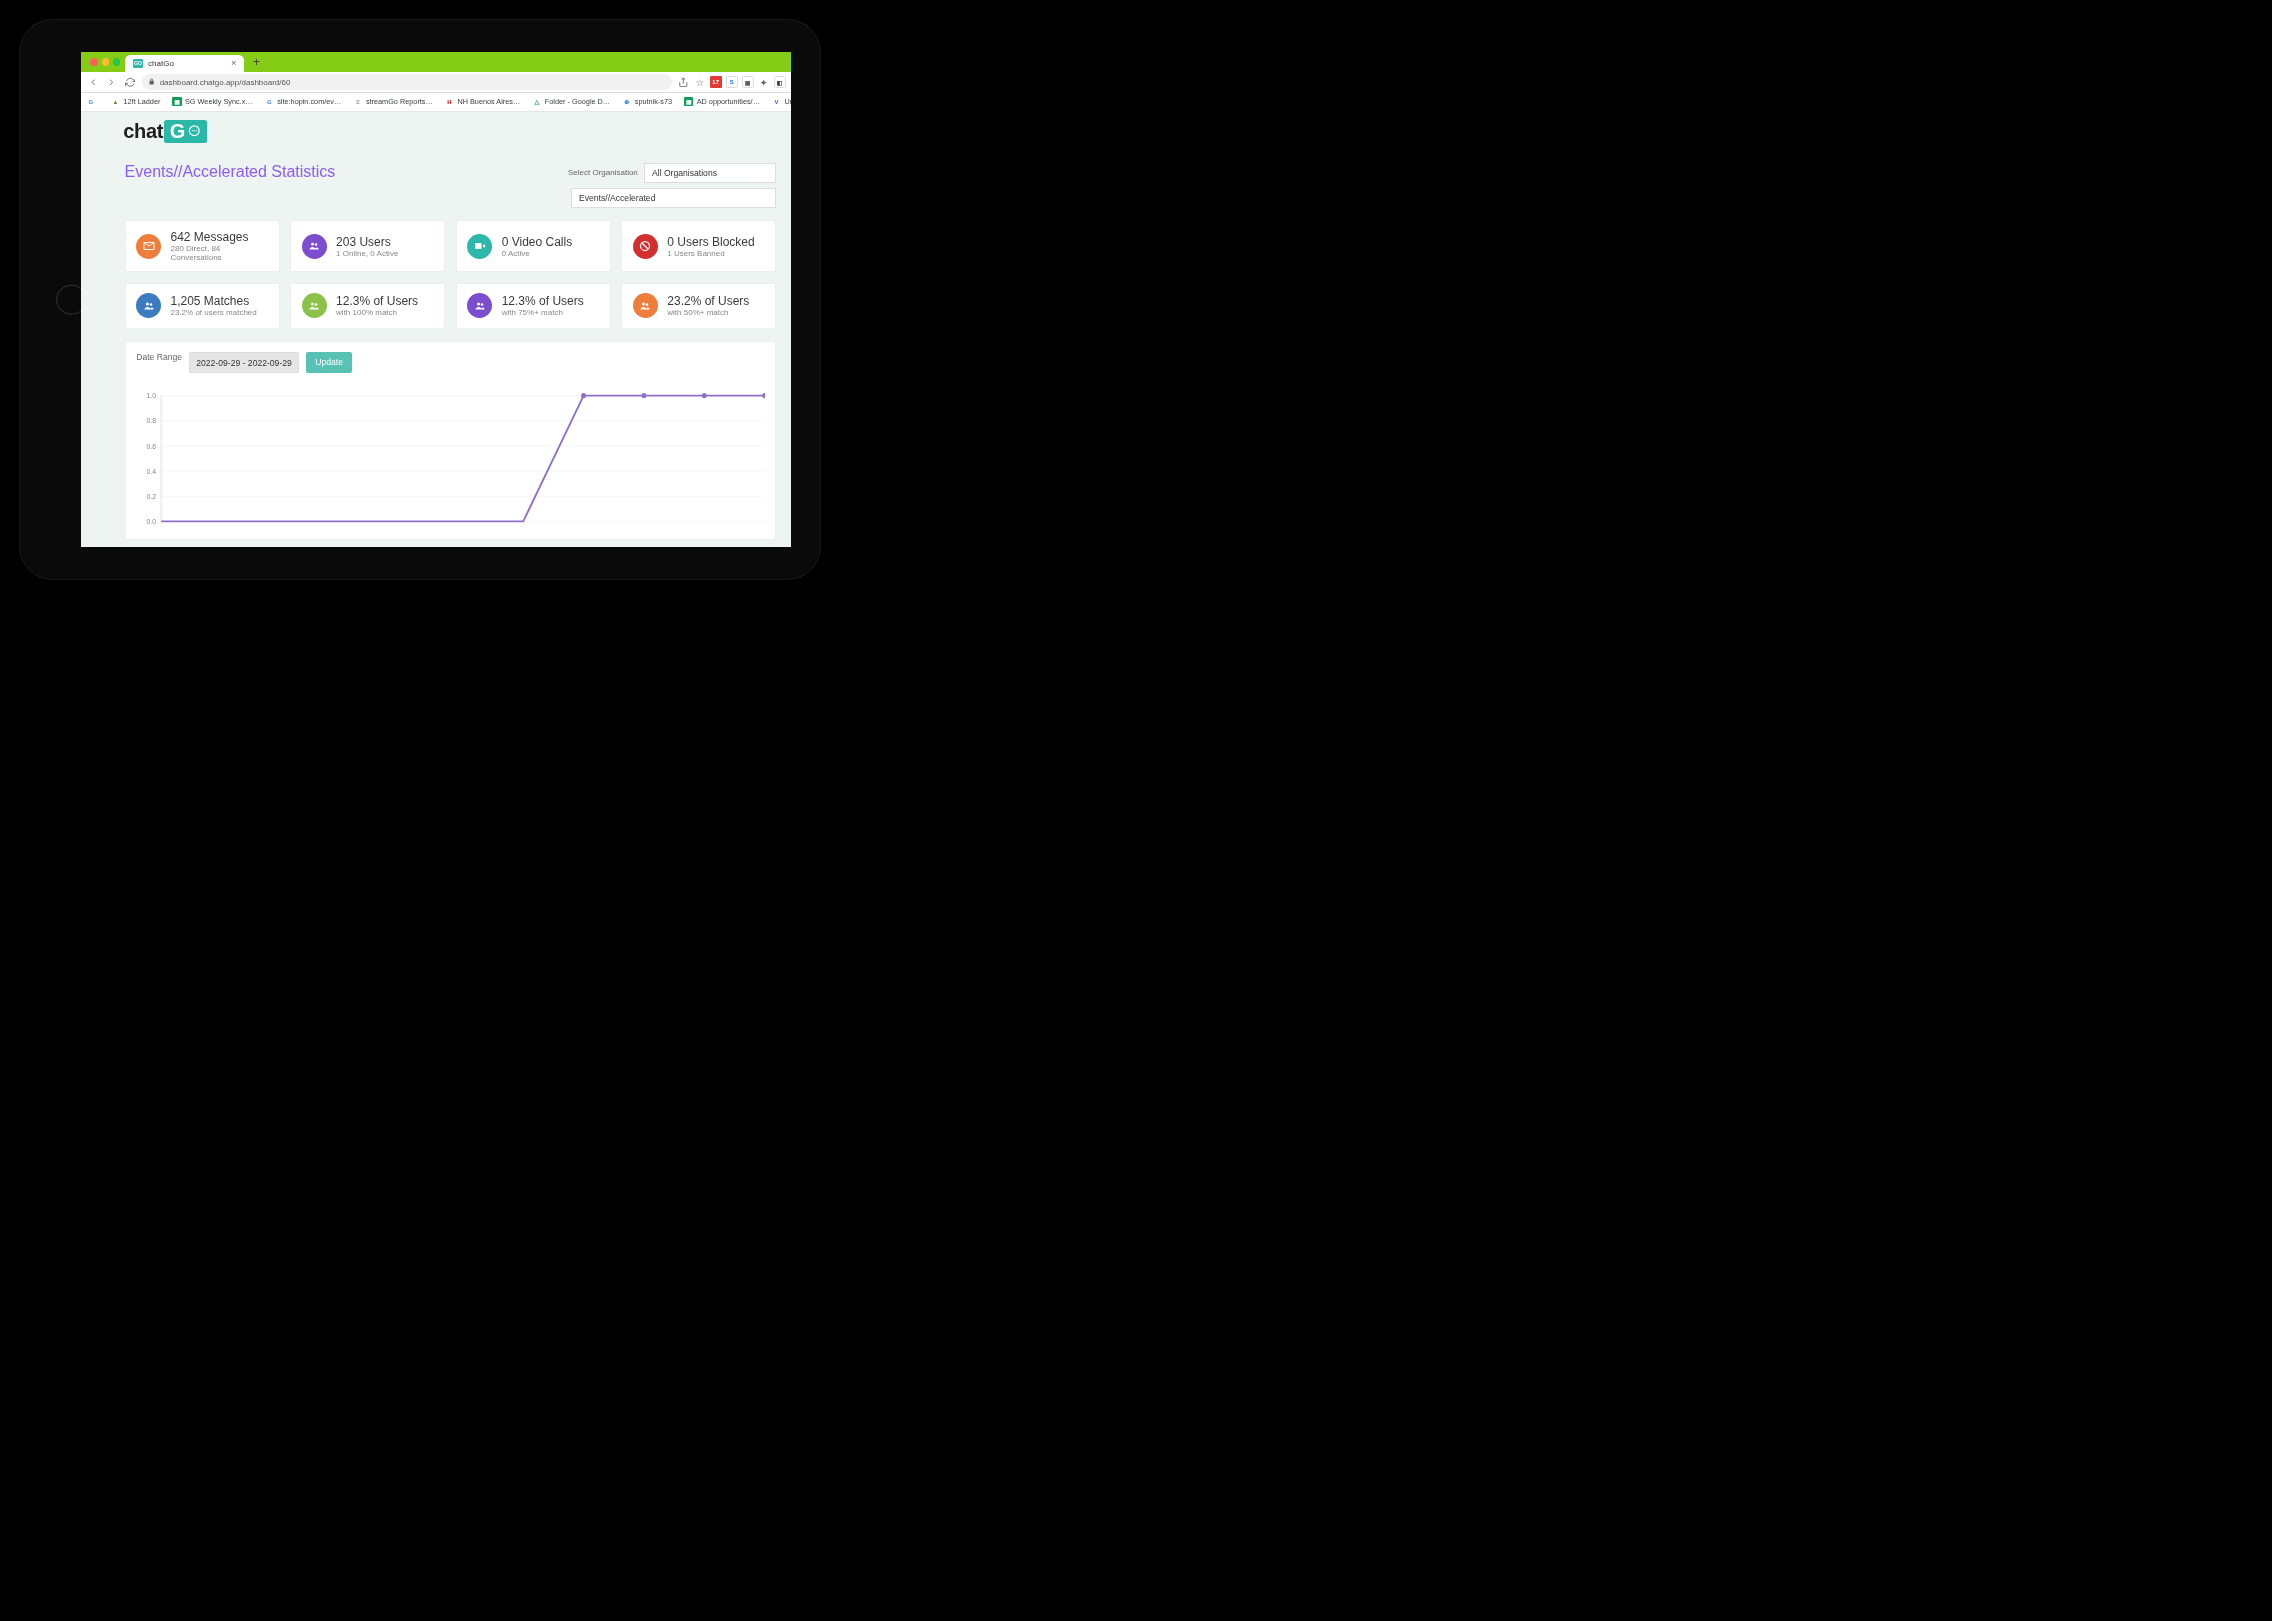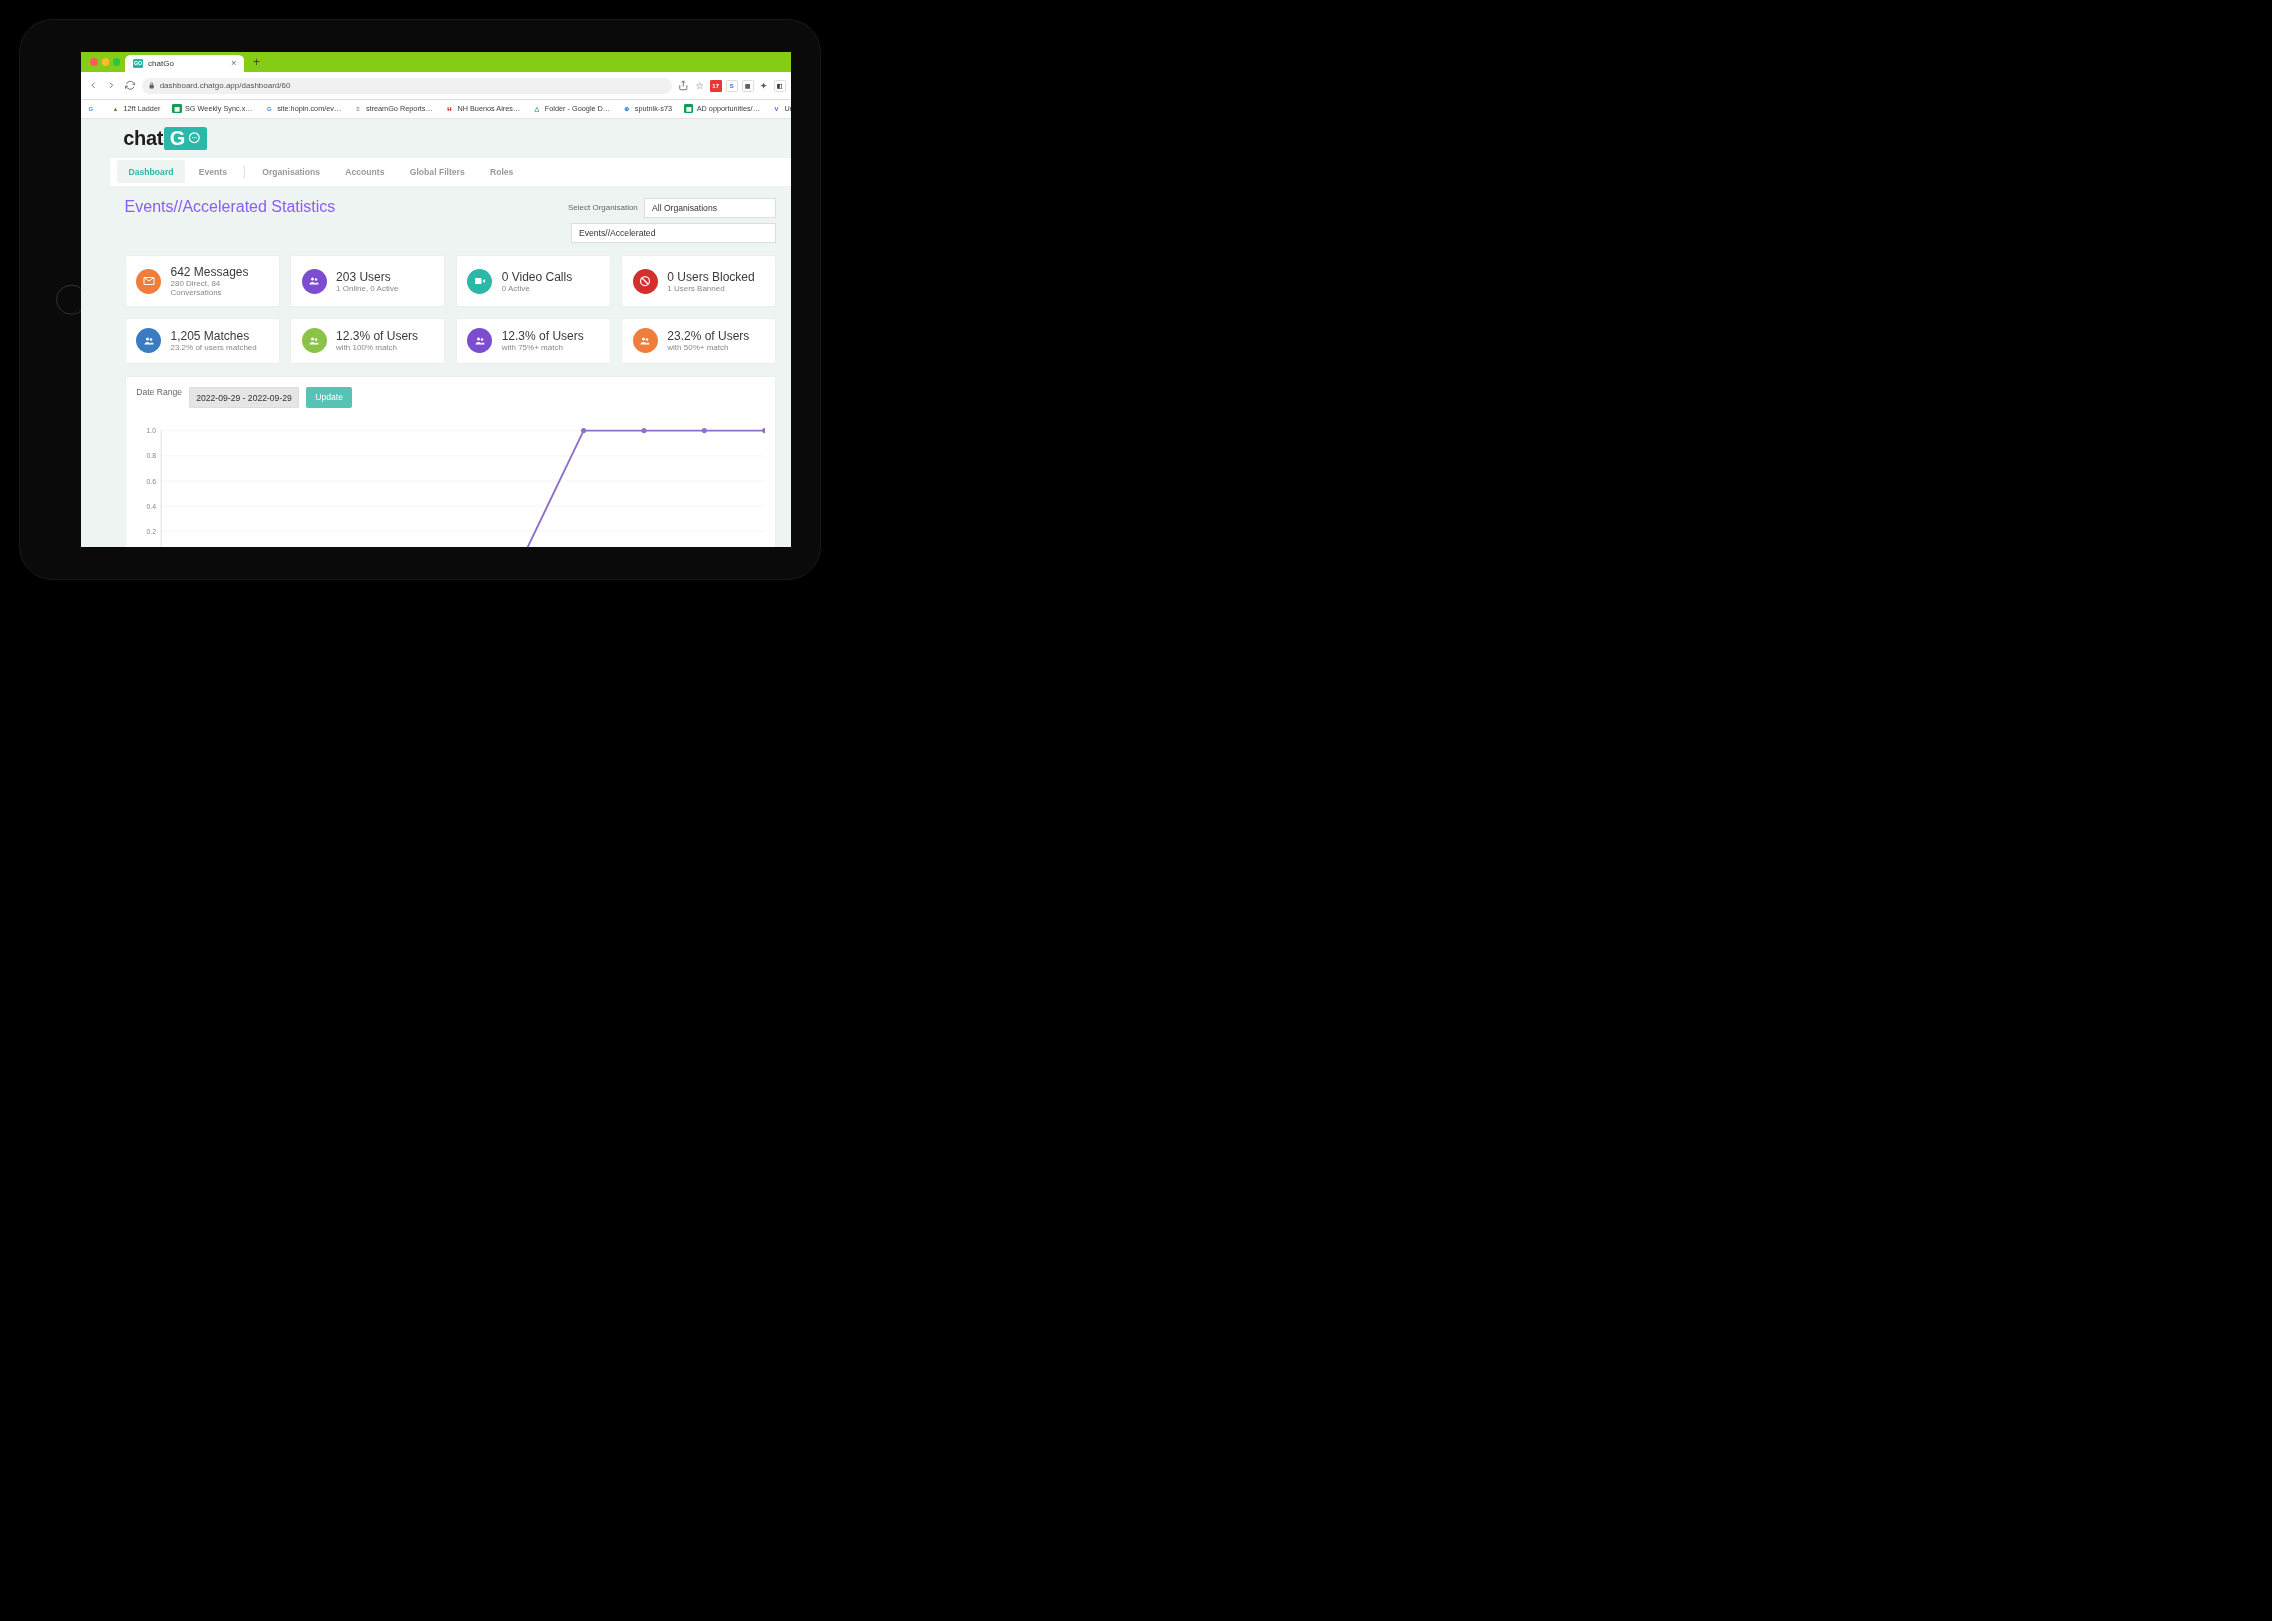--- a/index.html
+++ b/index.html
@@ -13,21 +13,21 @@
 
 
 .tab-bar { height: 20px; background: #84cc16; display: flex; align-items: center; padding: 0 4px; }
 .traffic-lights { display: flex; gap: 4px; padding: 0 5.3px; }
 .tlight { width: 7.3px; height: 7.3px; border-radius: 50%; }
 .tab { display: flex; align-items: center; gap: 5.3px; background: #fff; height: 17px; margin-top: 2.6px; padding: 0 8px; border-radius: 5.3px 5.3px 0 0; min-width: 119px; font-size: 8px; color: #333; }
 .tab-favicon { width: 9.3px; height: 9.3px; background: #2bb8a8; border-radius: 1.3px; display: flex; align-items: center; justify-content: center; color: #fff; font-size: 5.3px; font-weight: bold; }
 .tab-close { margin-left: auto; color: #666; font-size: 9.3px; cursor: pointer; }
 .newtab-btn { width: 16px; height: 16px; display: flex; align-items: center; justify-content: center; color: #444; font-size: 12px; margin-left: 4px; cursor: pointer; }
 
-.url-bar { height: 28px; background: #fff; display: flex; align-items: center; padding: 0 5.3px; gap: 5.3px; border-bottom: 0.7px solid #ddd; }
+.url-bar { height: 21px; background: #fff; display: flex; align-items: center; padding: 0 5.3px; gap: 5.3px; border-bottom: 0.7px solid #ddd; }
 .nav-btn { width: 13.2px; height: 13.2px; display: flex; align-items: center; justify-content: center; color: #5f6368; cursor: pointer; }
 .nav-btn svg { width: 10.6px; height: 10.6px; }
 .url-field { flex: 1; height: 16px; background: #f1f1f1; border-radius: 8px; display: flex; align-items: center; padding: 0 6.6px; font-size: 8px; color: #555; gap: 4px; }
 .lock-icon { width: 7.3px; height: 7.3px; }
 .url-actions { display: flex; gap: 4px; align-items: center; }
 .url-action-icon { width: 12px; height: 12px; display: flex; align-items: center; justify-content: center; font-size: 9.3px; color: #5f6368; }
 .ext-icon { width: 12px; height: 12px; border-radius: 1.3px; display: flex; align-items: center; justify-content: center; font-size: 6px; font-weight: bold; color: #fff; }
 
 .bookmarks-bar { height: 18.5px; background: #fff; display: flex; align-items: center; padding: 0 5.3px; gap: 12px; font-size: 7.3px; color: #3c4043; border-bottom: 0.7px solid #e5e5e5; overflow: hidden; }
 .bookmark { display: flex; align-items: center; gap: 3.3px; white-space: nowrap; cursor: pointer; }
@@ -184,29 +184,20 @@
           <span class="logo-chat">chat</span>
           <span class="logo-go">G<svg class="logo-bubble" viewBox="0 0 24 24" fill="#fff">
                 <circle cx="12" cy="11" r="8" fill="none" stroke="#fff" stroke-width="2"></circle>
                 <circle cx="9" cy="11" r="1"></circle>
                 <circle cx="12" cy="11" r="1"></circle>
                 <circle cx="15" cy="11" r="1"></circle>
               </svg></span>
         </div>
       </div>
 
-      <div class="nav-tabs" id="nav-tabs">
-          <div class="nav-tab active">Dashboard</div>
-          <div class="nav-tab">Events</div>
-          <div class="nav-sep"></div>
-          <div class="nav-tab">Organisations</div>
-          <div class="nav-tab">Accounts</div>
-          <div class="nav-tab">Global Filters</div>
-          <div class="nav-tab">Roles</div>
-        </div>
 
       <div class="page-body">
         <div class="page-head">
           <h1 class="page-title">Events//Accelerated Statistics</h1>
           <div class="org-selects">
             <div class="org-row">
               <span class="org-label">Select Organisation</span>
               <div class="select-box">All Organisations</div>
             </div>
             <div class="org-row">

